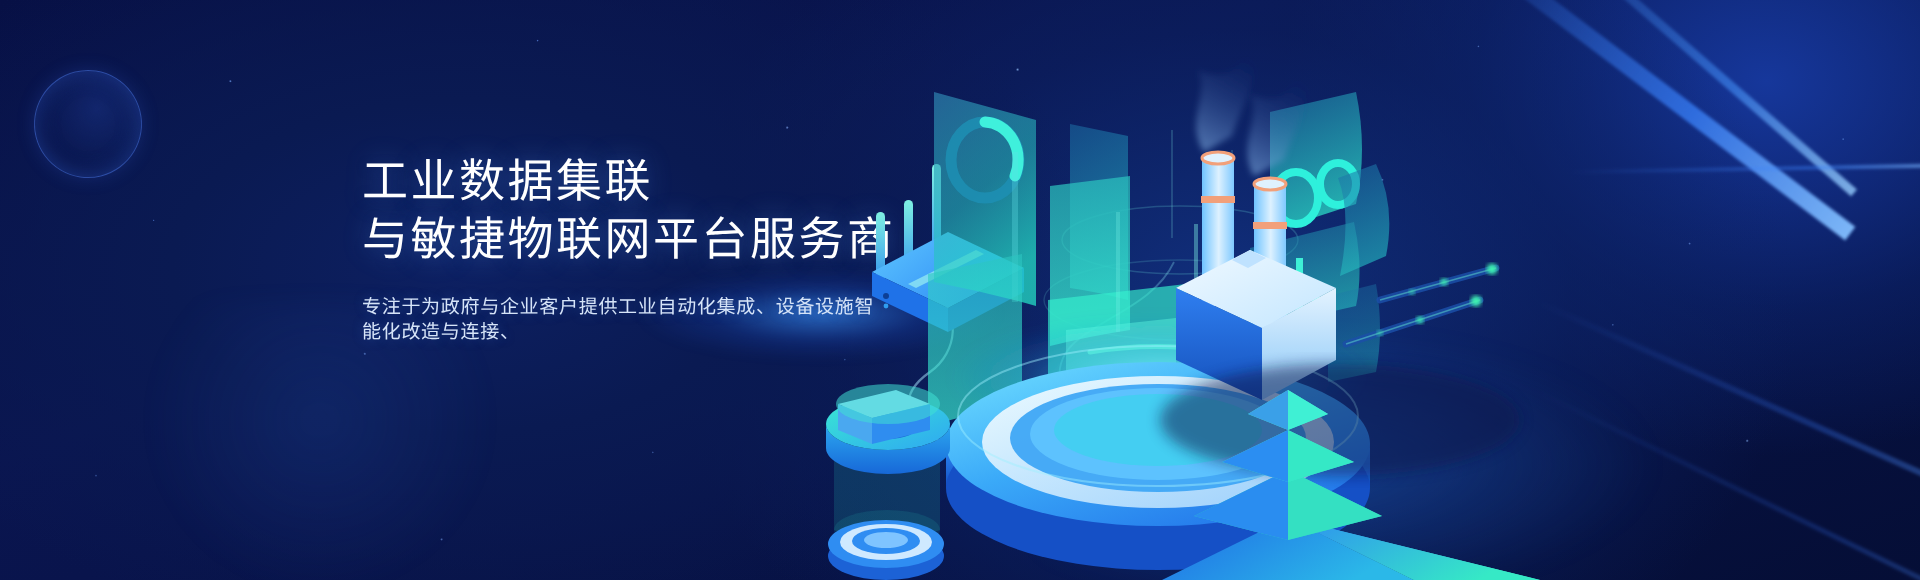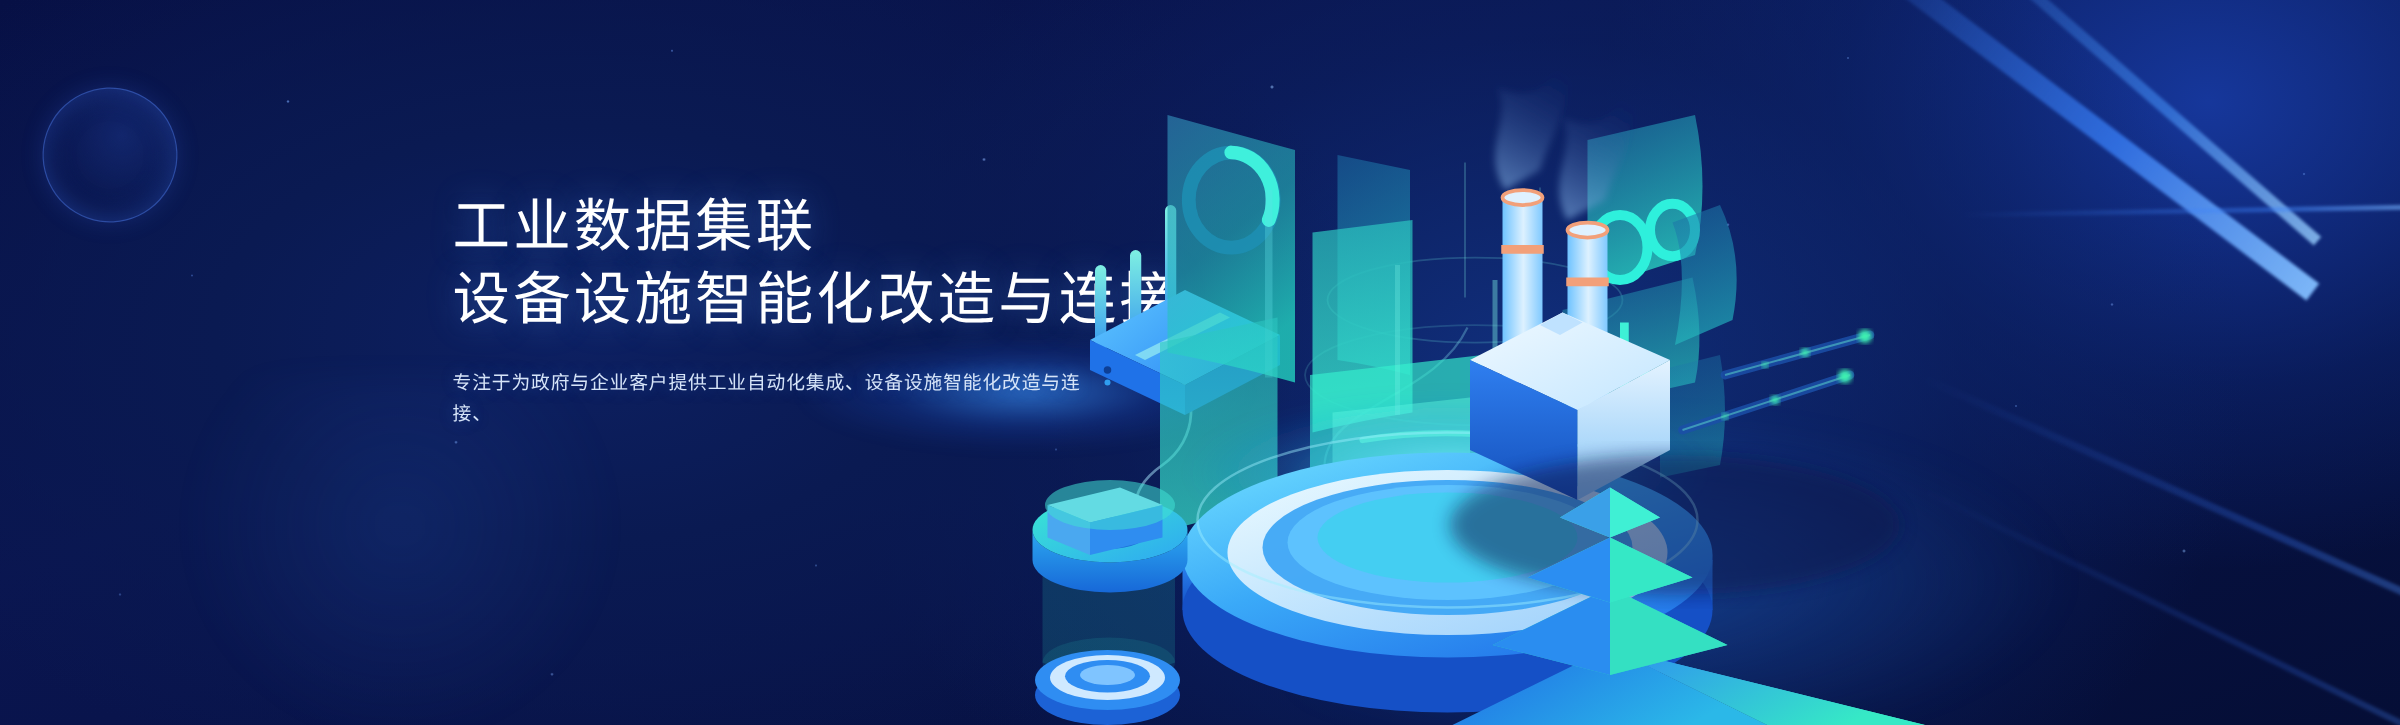--- a/index.html
+++ b/index.html
@@ -111,21 +111,21 @@
     font-size:46px;
     line-height:58px;
     font-weight:400;
     letter-spacing:2.5px;
     white-space:nowrap;
     text-shadow:0 0 26px rgba(90,160,255,.45), 0 2px 10px rgba(10,30,90,.6);
   }
   .subcopy {
     margin-top:26px;
     color:#d6e4f8;
-    font-size:15px;
+    font-size:19px;
     line-height:25px;
     letter-spacing:.7px;
     max-width:530px;
     text-shadow:0 0 12px rgba(60,120,220,.35);
   }
 
   
   .art { position:absolute; left:780px; top:0; width:1140px; height:580px; }
   .art svg { position:absolute; inset:0; width:100%; height:100%; }
 </style>
@@ -141,21 +141,21 @@
   <div class="beam beam-b"></div>
   <div class="beam beam-c"></div>
   <div class="beam beam-d"></div>
   <div class="beam beam-e"></div>
   <div class="text-glow"></div>
   <div class="floor-glow"></div>
 
   <div class="copy">
     <div class="headline">
       <div>工业数据集联</div>
-      <div>设备设施智能化改造与连接</div>
+      <div>与敏捷物联网平台服务商</div>
     </div>
     <div class="subcopy">
       <div>专注于为政府与企业客户提供工业自动化集成、设备设施智能化改造与连接、</div>
     </div>
   </div>
 
   <div class="art">
     <svg viewBox="0 0 1140 580" preserveAspectRatio="none" xmlns="http://www.w3.org/2000/svg">
       <defs>
         <linearGradient id="gPanelA" x1="0" y1="0" x2="0.4" y2="1">

